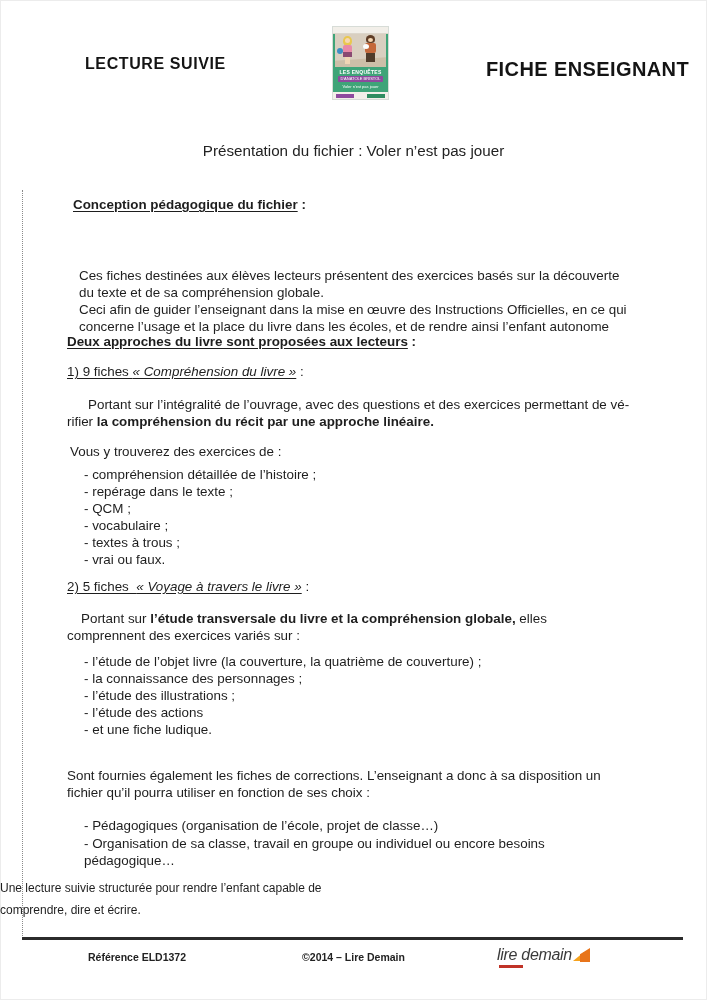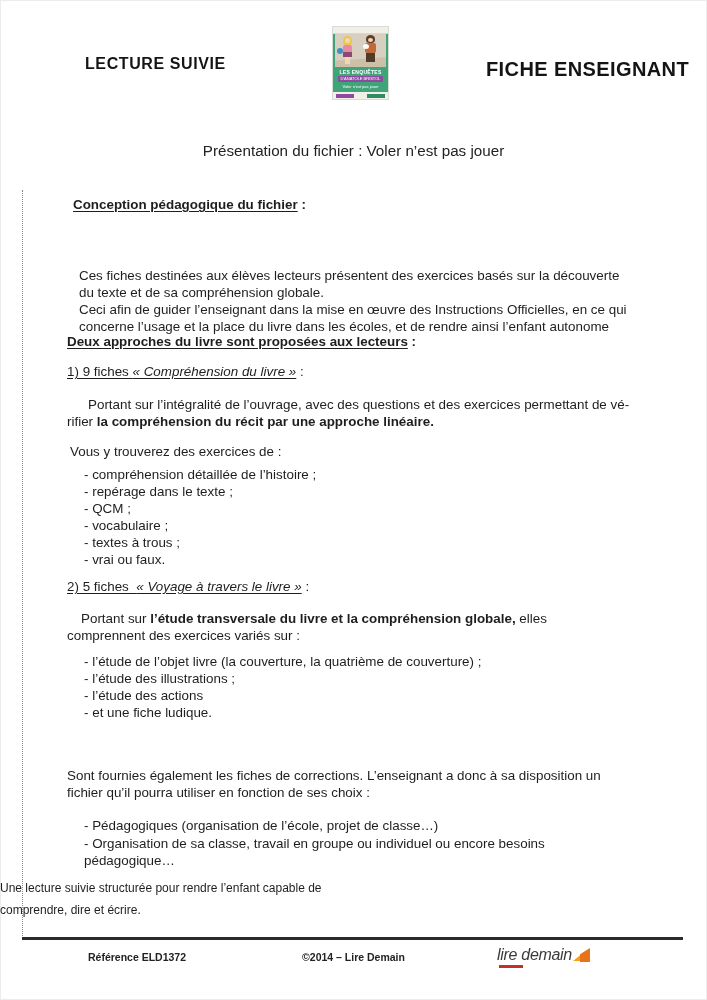--- a/index.html
+++ b/index.html
@@ -139,20 +139,21 @@
       <div class="line">- vrai ou faux.</div>
     </div>
 
   <div class="blk b-f2-h rline"><span class="u">2) 5 fiches  </span><span class="i u">« Voyage à travers le livre »</span><span> :</span></div>
   <div class="blk b-f2-p">
     <div class="rline ind14"><span>Portant sur </span><span class="b">l’étude transversale du livre et la compréhension globale,</span><span> elles</span></div>
     <div class="rline"><span>comprennent des exercices variés sur :</span></div>
   </div>
   <div class="blk b-f2-list">
       <div class="line">- l’étude de l’objet livre (la couverture, la quatrième de couverture) ;</div>
+      <div class="line">- la connaissance des personnages ;</div>
       <div class="line">- l’étude des illustrations ;</div>
       <div class="line">- l’étude des actions</div>
       <div class="line">- et une fiche ludique.</div>
     </div>
 
   <div class="blk b-corr">
       <div class="line">Sont fournies également les fiches de corrections. L’enseignant a donc à sa disposition un</div>
       <div class="line">fichier qu’il pourra utiliser en fonction de ses choix :</div>
     </div>
   <div class="blk b-corr-list">

